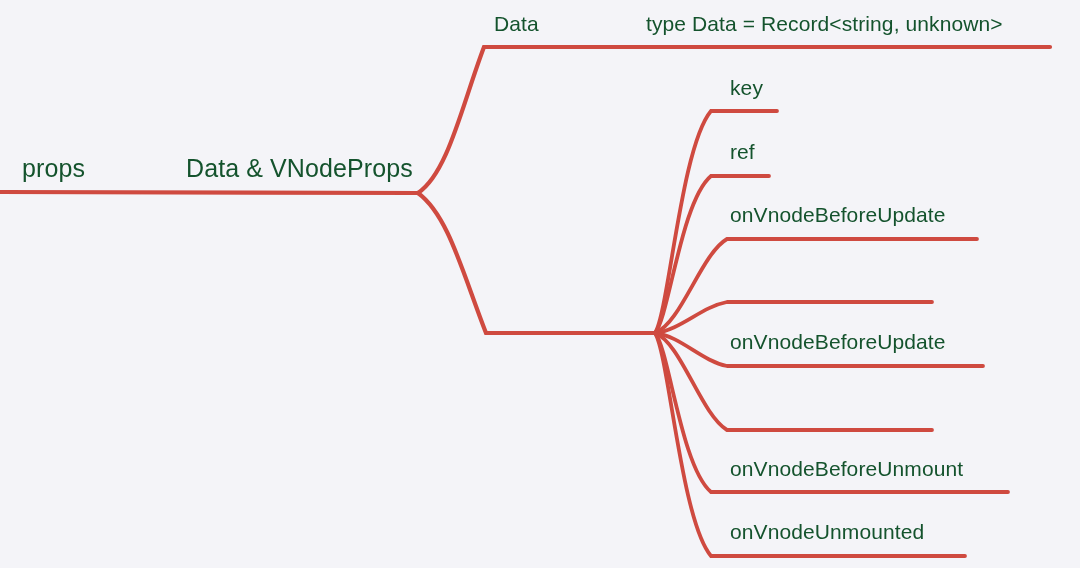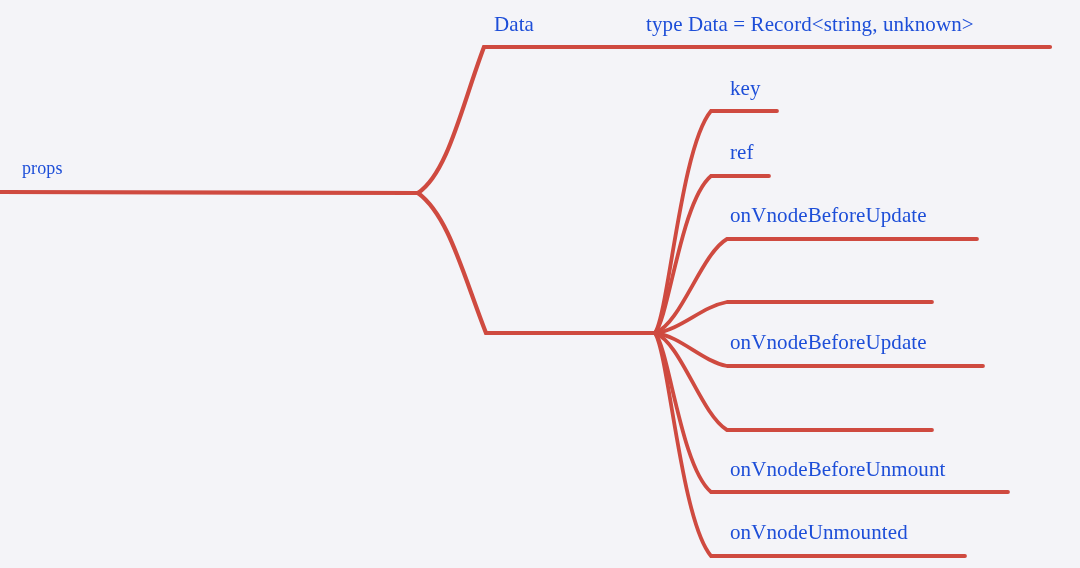--- a/index.html
+++ b/index.html
@@ -21,29 +21,29 @@
   }
   #edges {
     position: absolute;
     top: 0;
     left: 0;
     width: 1080px;
     height: 568px;
   }
   .node-label {
     position: absolute;
-    color: #1d4ed8;
-    font-family: Liberation Serif, serif;
+    color: #14532d;
+    font-family: Liberation Sans, sans-serif;
     font-size: 20px;
     line-height: 24px;
     white-space: nowrap;
     letter-spacing: 0.1px;
   }
   .node-label.root {
-    font-size: 18px;
+    font-size: 25px;
   }
   .node-label.branch {
     font-size: 21px;
   }
 </style>
 </head>
 <body>
 
 <div id="mindmap">
 
@@ -56,20 +56,21 @@
       <path d="M 655 333 C 681 323.6, 701 254.04, 727 239 L 977 239" fill="none" stroke="#cf4a40" stroke-width="3.8" stroke-linecap="round"></path>
       <path d="M 655 333 C 681 329.9, 701 306.96, 727 302 L 932 302" fill="none" stroke="#cf4a40" stroke-width="3.8" stroke-linecap="round"></path>
       <path d="M 655 333 C 681 336.3, 701 360.72, 727 366 L 983 366" fill="none" stroke="#cf4a40" stroke-width="3.8" stroke-linecap="round"></path>
       <path d="M 655 333 C 681 342.7, 701 414.48, 727 430 L 932 430" fill="none" stroke="#cf4a40" stroke-width="3.8" stroke-linecap="round"></path>
       <path d="M 655 333 C 669 348.9, 681 466.56, 711 492 L 1008 492" fill="none" stroke="#cf4a40" stroke-width="3.8" stroke-linecap="round"></path>
       <path d="M 655 333 C 669 355.3, 681 520.32, 711 556 L 965 556" fill="none" stroke="#cf4a40" stroke-width="3.8" stroke-linecap="round"></path>
     </svg>
 
   <div class="node-label root" style="left:22px; top:156px;">props</div>
 
+  <div class="node-label root" style="left:186px; top:156px;">Data &amp; VNodeProps</div>
 
   <div class="node-label branch" style="left:494px; top:12px;">Data</div>
   <div class="node-label branch" style="left:646px; top:12px;">type Data = Record&lt;string, unknown&gt;</div>
 
 
   <div class="node-label branch" style="left:730px; top:76px;">key</div>
   <div class="node-label branch" style="left:730px; top:140px;">ref</div>
   <div class="node-label branch" style="left:730px; top:203px;">onVnodeBeforeUpdate</div>
   <div class="node-label branch" style="left:730px; top:330px;">onVnodeBeforeUpdate</div>
   <div class="node-label branch" style="left:730px; top:457px;">onVnodeBeforeUnmount</div>

